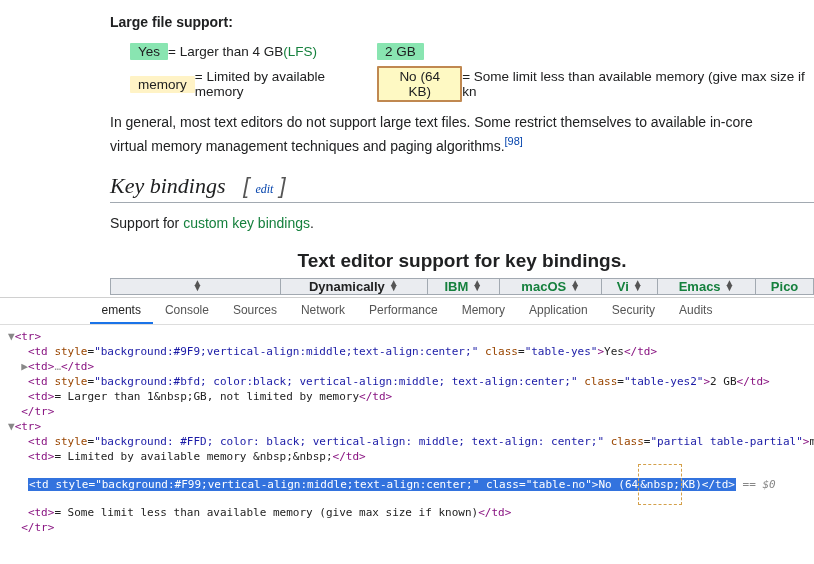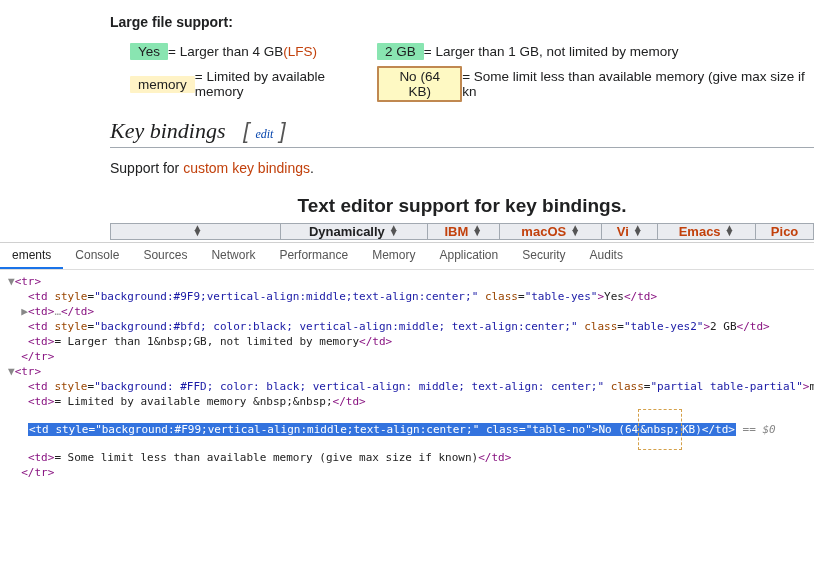--- a/index.html
+++ b/index.html
@@ -6,34 +6,34 @@
 body { font-family: Arial, sans-serif; font-size: 14px; color: #202122; background: #fff; width: 814px; height: 564px; overflow: hidden; }
 .content { padding: 2px 0 0 110px; background: #fff; }
 .section-label { font-weight: bold; text-align: right; }
 .legend-row { display: flex; align-items: center; margin: 6px 0 2px 20px; font-size: 13.5px; }
 .legend-cell { padding: 1px 8px; text-align: center; border-radius: 1px; }
 .yes-cell { background: #89e5b1; }
 .mem-cell { background: #fff3c6; }
 .twogb-cell { background: #89e5b1; margin-left: 60px; }
 .no-cell { background: #fef9c3; border: 2px solid #c08850; margin-left: 4px; }
 .para { margin: 10px 0; line-height: 1.5; }
-.link { color: #c2410c; cursor: pointer; }
+.link { color: #15803d; cursor: pointer; }
 .sup { color: #0645ad; font-size: 11px; vertical-align: super; cursor: pointer; }
 .h2 { font-family: Georgia, serif; font-size: 22px; font-weight: normal; border-bottom: 1px solid #a2a9b1; padding-bottom: 3px; margin: 16px 0 8px 0; font-style: italic; }
 .editlink { font-size: 12px; color: #0645ad; cursor: pointer; }
 .table-caption { text-align: center; font-weight: bold; font-size: 19px; padding: 6px 0; }
 .kb-table { width: 100%; border-collapse: collapse; font-size: 13px; }
 .kb-table th { background: #eaecf0; border: 1px solid #a2a9b1; padding: 0 6px; text-align: center; font-weight: bold; }
 .kb-table th:first-child { width: 170px; }
 .sort-arr { display: inline-block; font-size: 10px; color: #555; margin-left: 4px; }
 .sort-arr::before { content: "\25B2"; display:block; line-height:5px; }
 .sort-arr::after { content: "\25BC"; display:block; line-height:5px; }
 
 .devtools { background: #fff; border-top: 1px solid #d0d0d0; font-family: Menlo, Consolas, monospace; font-size: 11px; margin-top: 2px; }
-.dt-tabs { display: flex; border-bottom: 1px solid #ddd; font-family: Arial, sans-serif; font-size: 12px; color: #555; padding-left: 0; }
+.dt-tabs { display: flex; border-bottom: 1px solid #ddd; font-family: Arial, sans-serif; font-size: 12px; color: #555; padding-left: 0; justify-content: center; }
 .dt-tab { padding: 5px 12px; cursor: pointer; }
 .dt-tab.active { color: #222; border-bottom: 2px solid #1a73e8; }
 .dom { padding: 4px 8px; line-height: 15px; white-space: pre; overflow: hidden; }
 .tri { color: #888; cursor: pointer; }
 .tag { color: #881280; }
 .attr { color: #994500; }
 .val { color: #1a1aa6; }
 .txt { color: #222; }
 .comment { color: #999; }
 .sel { background: #3373de; color: #fff; padding: 0 1px; }
@@ -45,30 +45,33 @@
 <body>
 
 <div class="content">
   <p class="para"><span class="section-label">Large file support:</span></p>
 
   <div class="legend-row">
     <span class="legend-cell yes-cell">Yes</span>
     <span> = Larger than 4 GB </span>
     <span class="link">(LFS)</span>
     <span class="legend-cell twogb-cell">2 GB</span>
-    <span> = Larger than 1 GB, not limited by memory</span>
   </div>
 
   <div class="legend-row">
     <span class="legend-cell mem-cell">memory</span>
     <span> = Limited by available memory</span>
     <span class="legend-cell no-cell">No (64 KB)</span>
     <span> = Some limit less than available memory (give max size if kn</span>
   </div>
 
+  <p class="para">
+    <span>In general, most text editors do not support large text files. Some restrict themselves to available in-core </span><br>
+    <span>virtual memory management techniques and paging algorithms.</span><span class="sup">[98]</span>
+  </p>
 
 
   <h2 class="h2">
     <span>Key bindings</span>
     <span style="font-family:Arial; color:#555">&nbsp;&nbsp;[ </span><span class="editlink">edit</span><span style="font-family:Arial; color:#555"> ]</span>
   </h2>
 
   <p class="para">
     <span>Support for </span><span class="link">custom key bindings</span>.
   </p>

